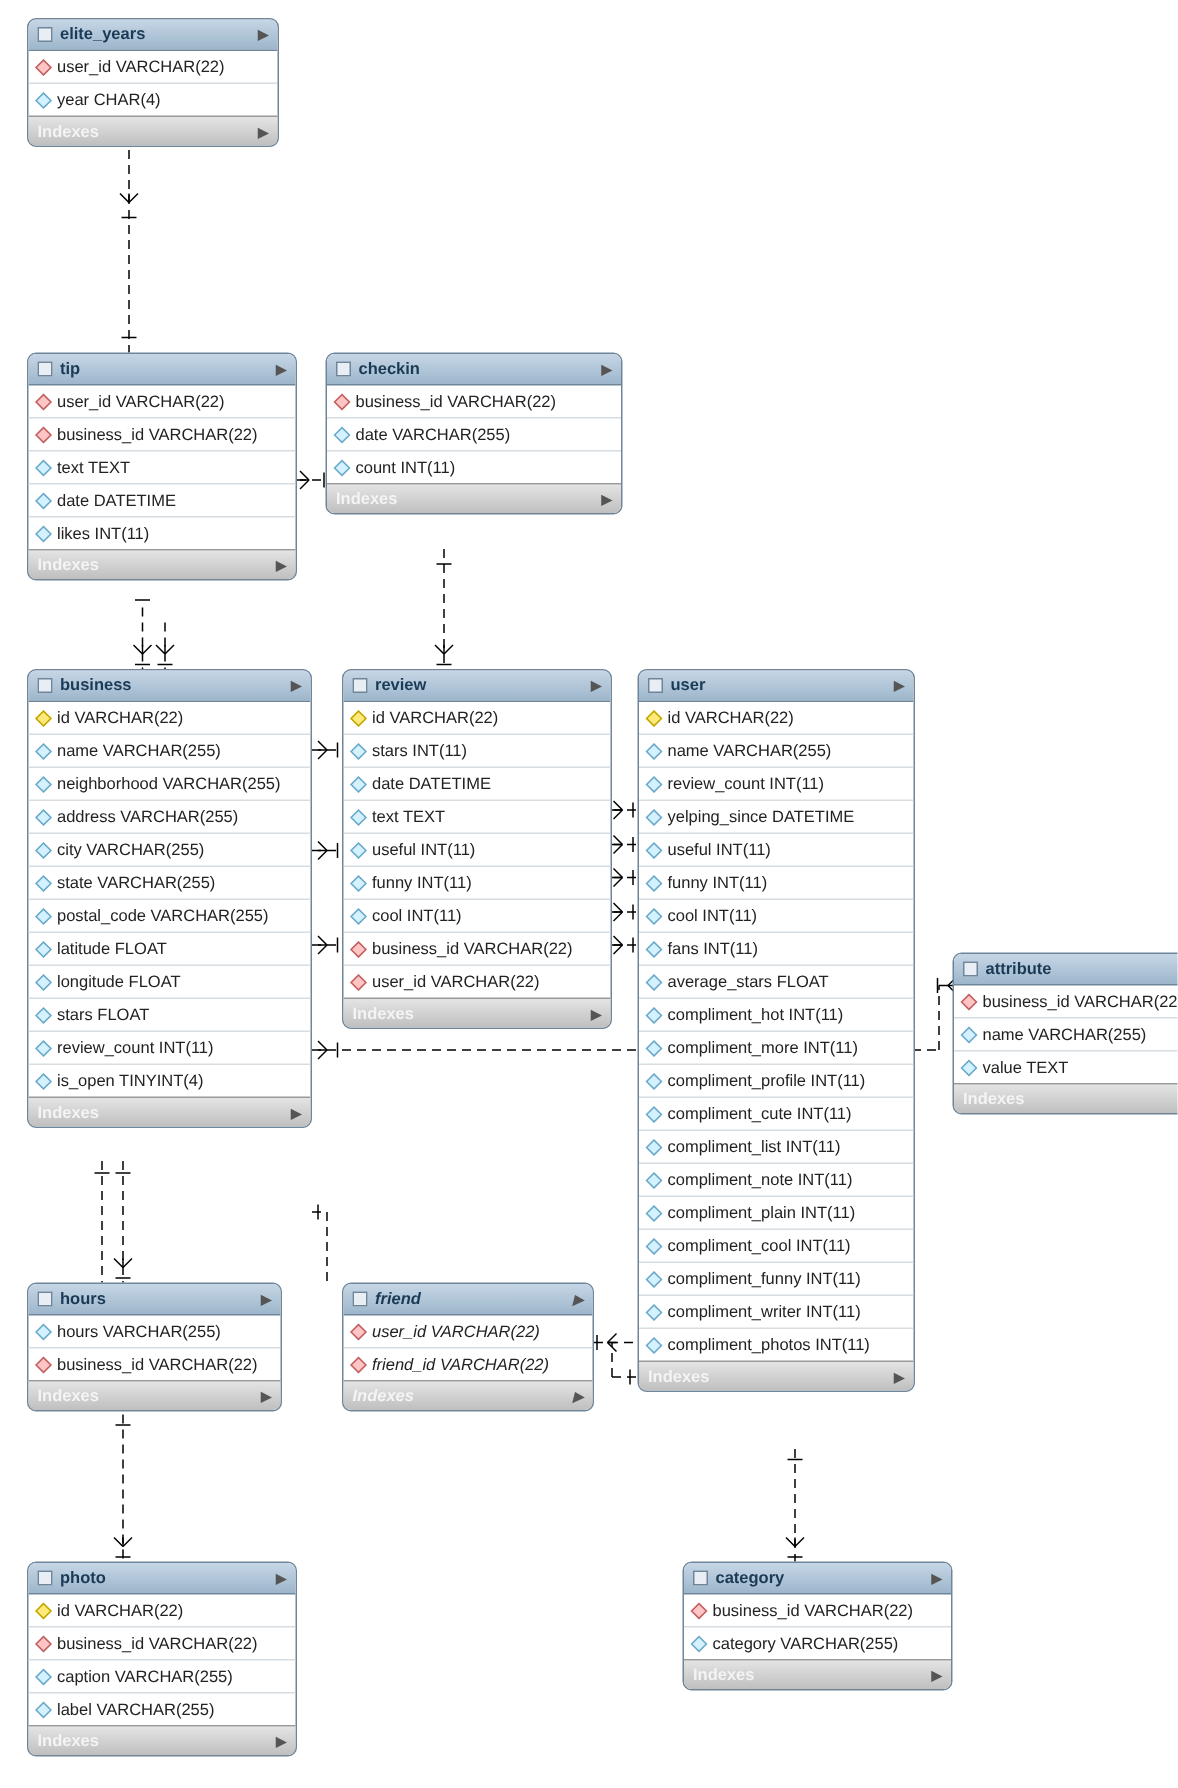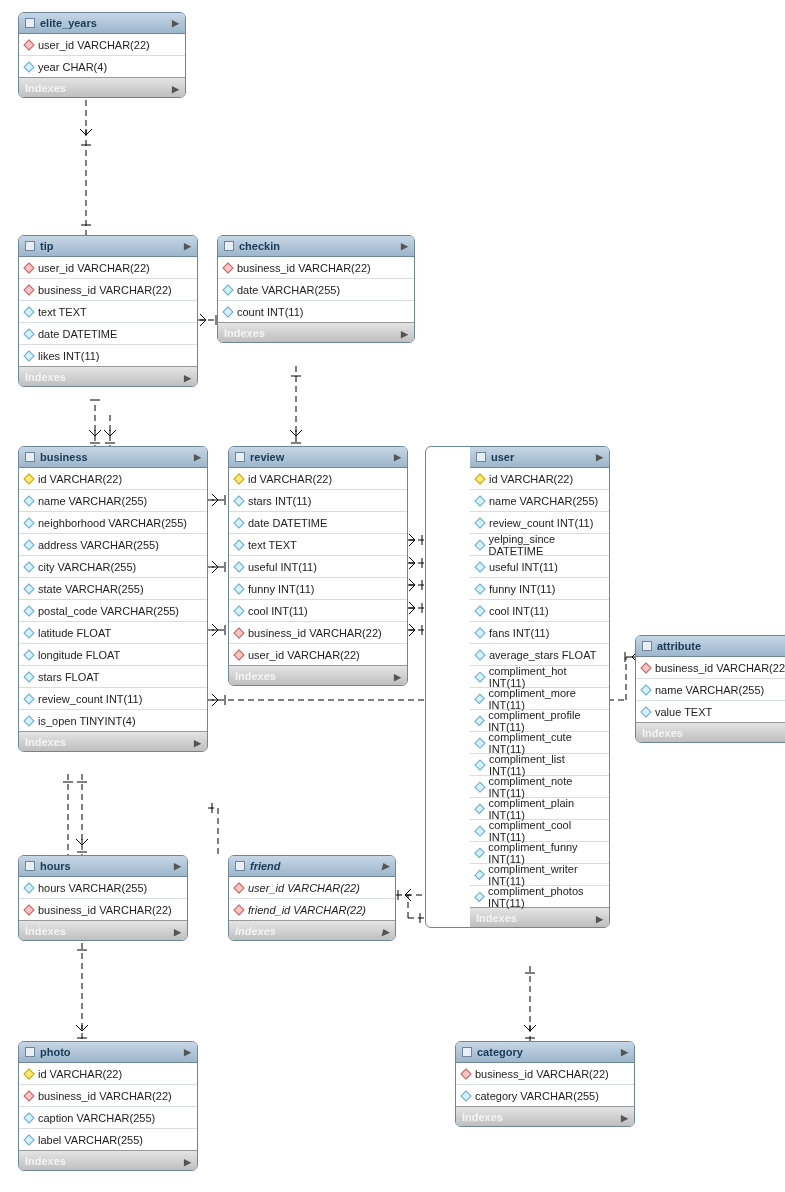--- a/index.html
+++ b/index.html
@@ -83,21 +83,21 @@
     box-sizing: border-box;
   }
   .icon-pk { background: #ffe97a; border-color: #c0a700; }
   .icon-fk { background: #ffc4c4; border-color: #c06060; }
   .icon-col { background: #d4f1ff; border-color: #6aa9c7; }
   .idx {
     background: linear-gradient(#e4e4e4, #bfbfbf);
     border-top: 1px solid #999;
     padding: 3px 6px;
     display: flex;
-    align-items: flex-end;
+    align-items: center;
     height: 13px;
     color: #f4f4f4;
     font-weight: bold;
     font-size: 11px;
     gap: 44px;
   }
   .idx .arrow { color: #555; margin-left: auto; font-size: 9px; }
 </style>
 </head>
 <body>
@@ -400,21 +400,21 @@
           <div class="row">
             <span class="icon-fk"></span>
             <span>user_id VARCHAR(22)</span>
           </div>
         </div>
         <div class="idx">
           <span>Indexes</span>
           <span class="arrow">▶</span>
         </div>
       </div>
-      <div class="tbl" style="left: 425px; top: 446px; width: 185px; padding-left: 44px;">
+      <div class="tbl" style="left: 425px; top: 446px; width: 185px;">
         <div class="tbl-header">
           <span class="sq"></span>
           <span class="title">user</span>
           <span class="arrow">▶</span>
         </div>
         <div class="rows">
           <div class="row">
             <span class="icon-pk"></span>
             <span>id VARCHAR(22)</span>
           </div>

